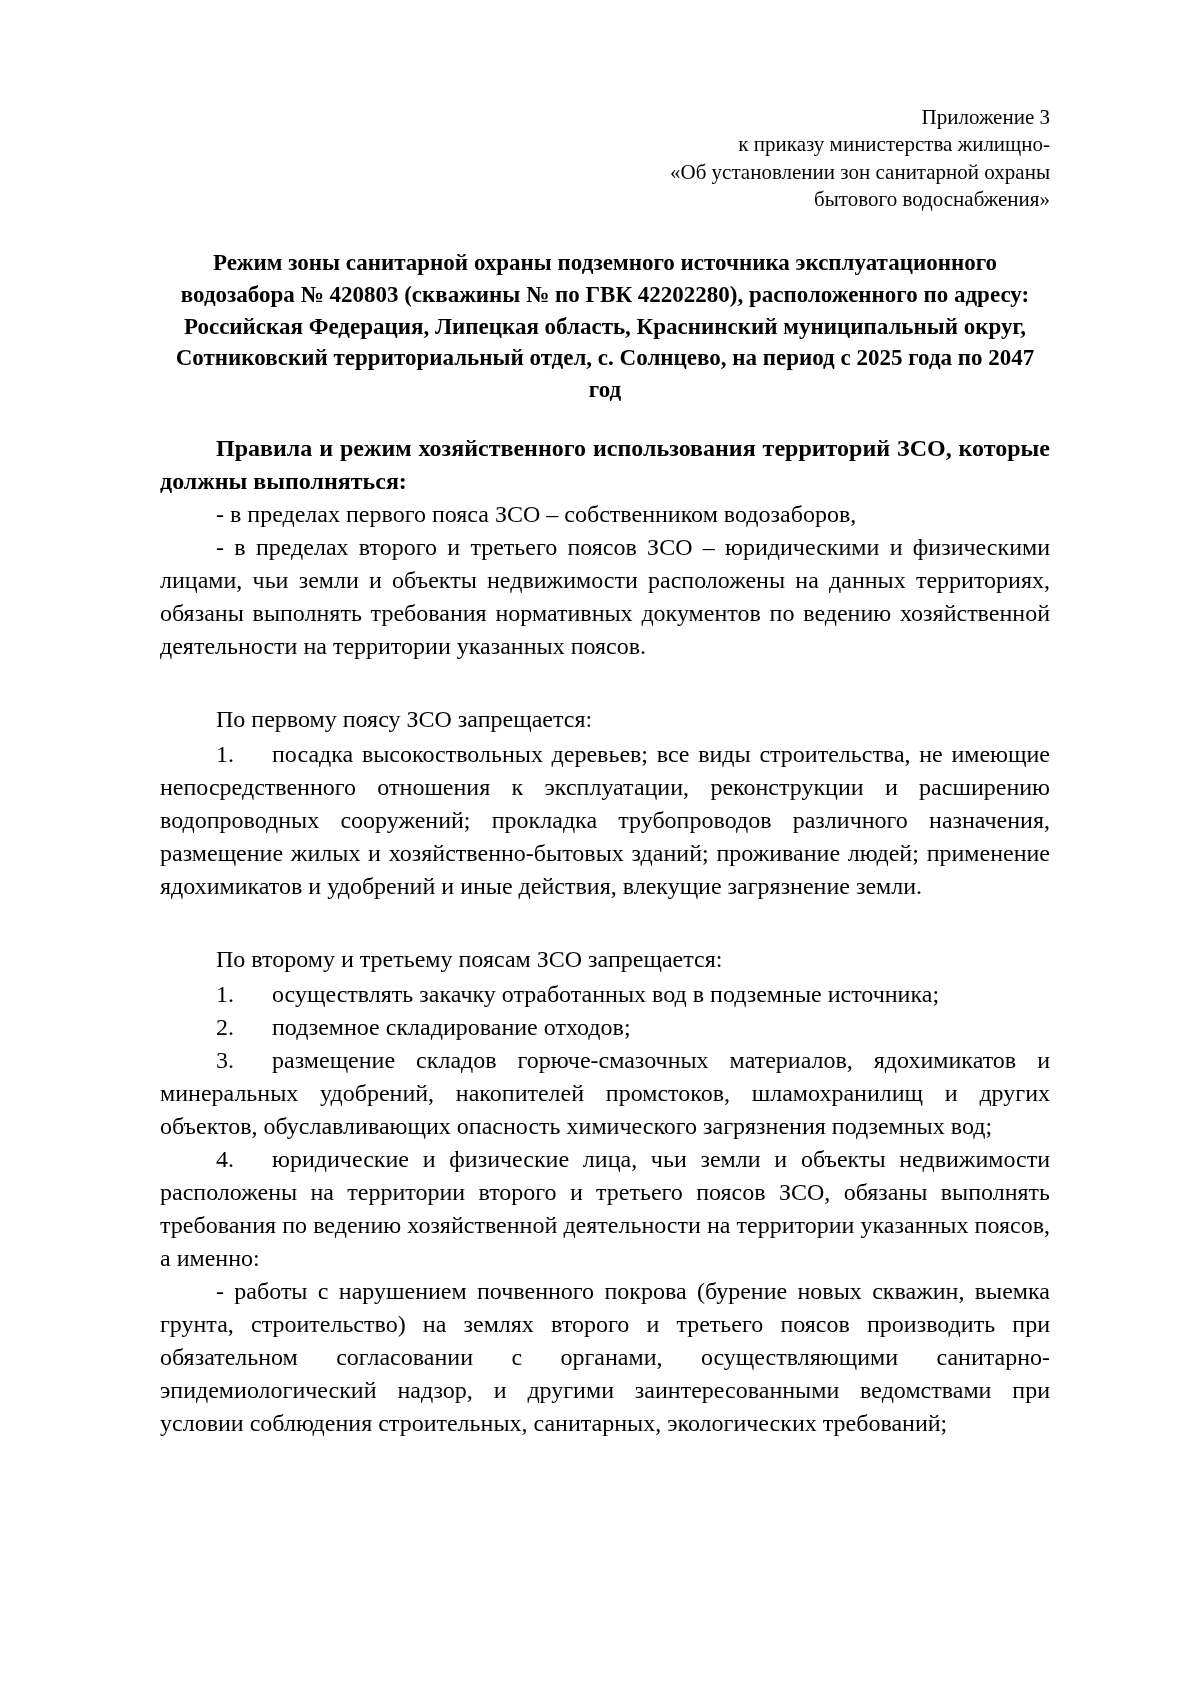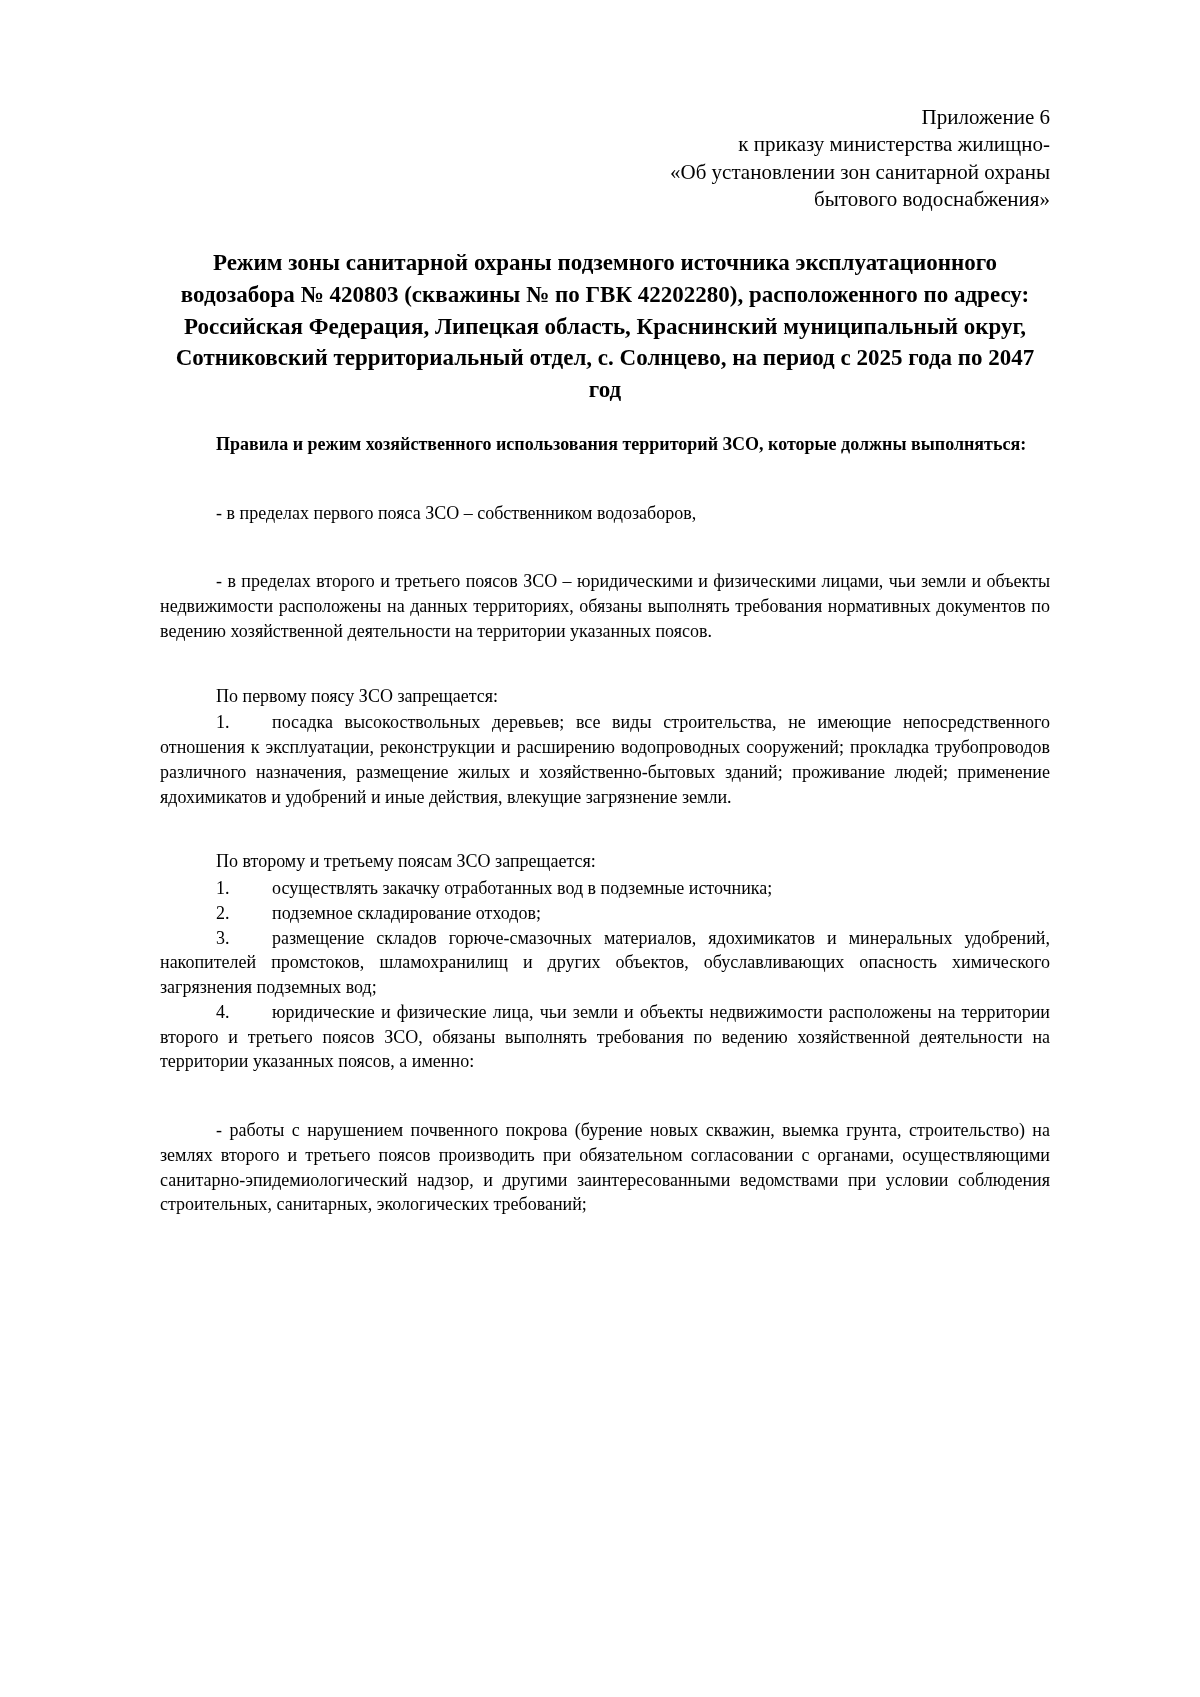--- a/index.html
+++ b/index.html
@@ -31,21 +31,21 @@
   }
   .doc-title {
     text-align: center;
     font-weight: bold;
     font-size: 23px;
     line-height: 1.38;
     margin-bottom: 26px;
   }
   p {
     margin: 0;
-    font-size: 18px;
+    font-size: 24px;
     line-height: 1.375;
     text-align: justify;
     text-justify: inter-word;
   }
   .subhead {
     font-weight: normal;
     text-indent: 56px;
     margin-top: 20px;
     margin-bottom: 2px;
   }
@@ -62,30 +62,29 @@
   .num-item .num {
     display: inline-block;
     width: 56px;
     text-indent: 0;
     padding-left: 56px;
     box-sizing: content-box;
   }
   .dash-item {
     text-indent: 56px;
     text-align: justify;
-    margin-top: 44px;
   }
 </style>
 </head>
 <body>
 
 <div class="page">
 
   <div class="header-block">
-    <div>Приложение 6</div>
+    <div>Приложение 3</div>
     <div>к приказу министерства жилищно-</div>
     <div>«Об установлении зон санитарной охраны</div>
     <div>бытового водоснабжения»</div>
   </div>
 
   <div class="doc-title">Режим зоны санитарной охраны подземного источника эксплуатационного водозабора № 420803 (скважины № по ГВК 42202280), расположенного по адресу: Российская Федерация, Липецкая область, Краснинский муниципальный округ, Сотниковский территориальный отдел, с. Солнцево, на период с 2025 года по 2047 год</div>
 
   <p class="lead">Правила и режим хозяйственного использования территорий ЗСО, которые должны выполняться:</p>
 
   <p class="dash-item">- в пределах первого пояса ЗСО – собственником водозаборов,</p>

